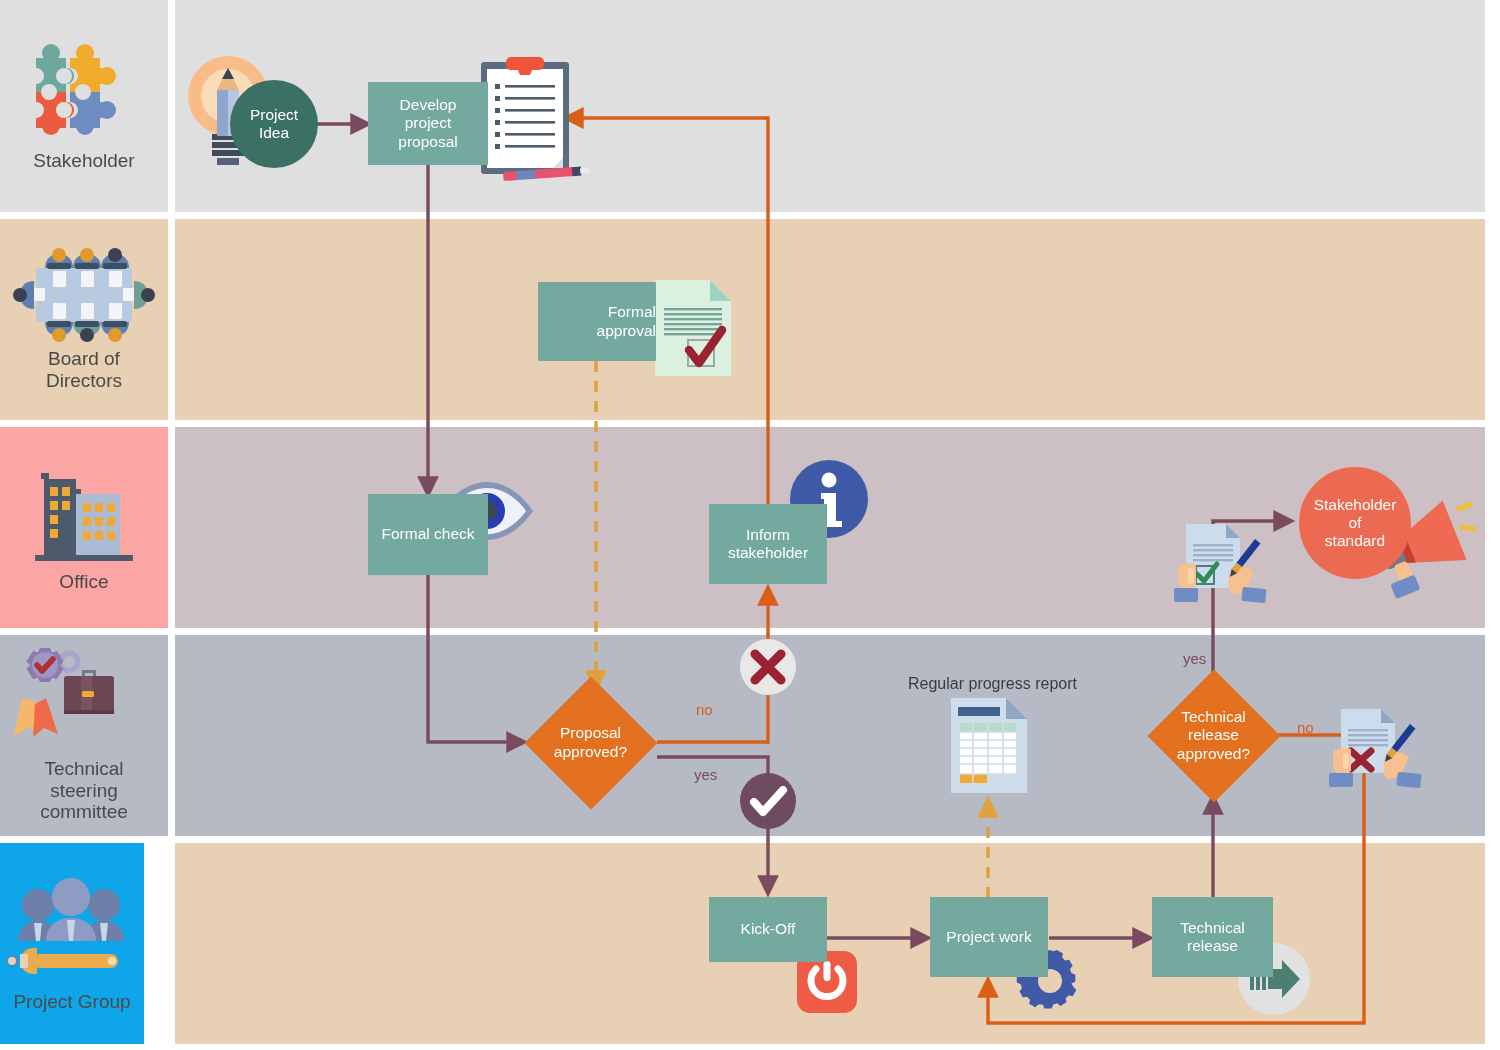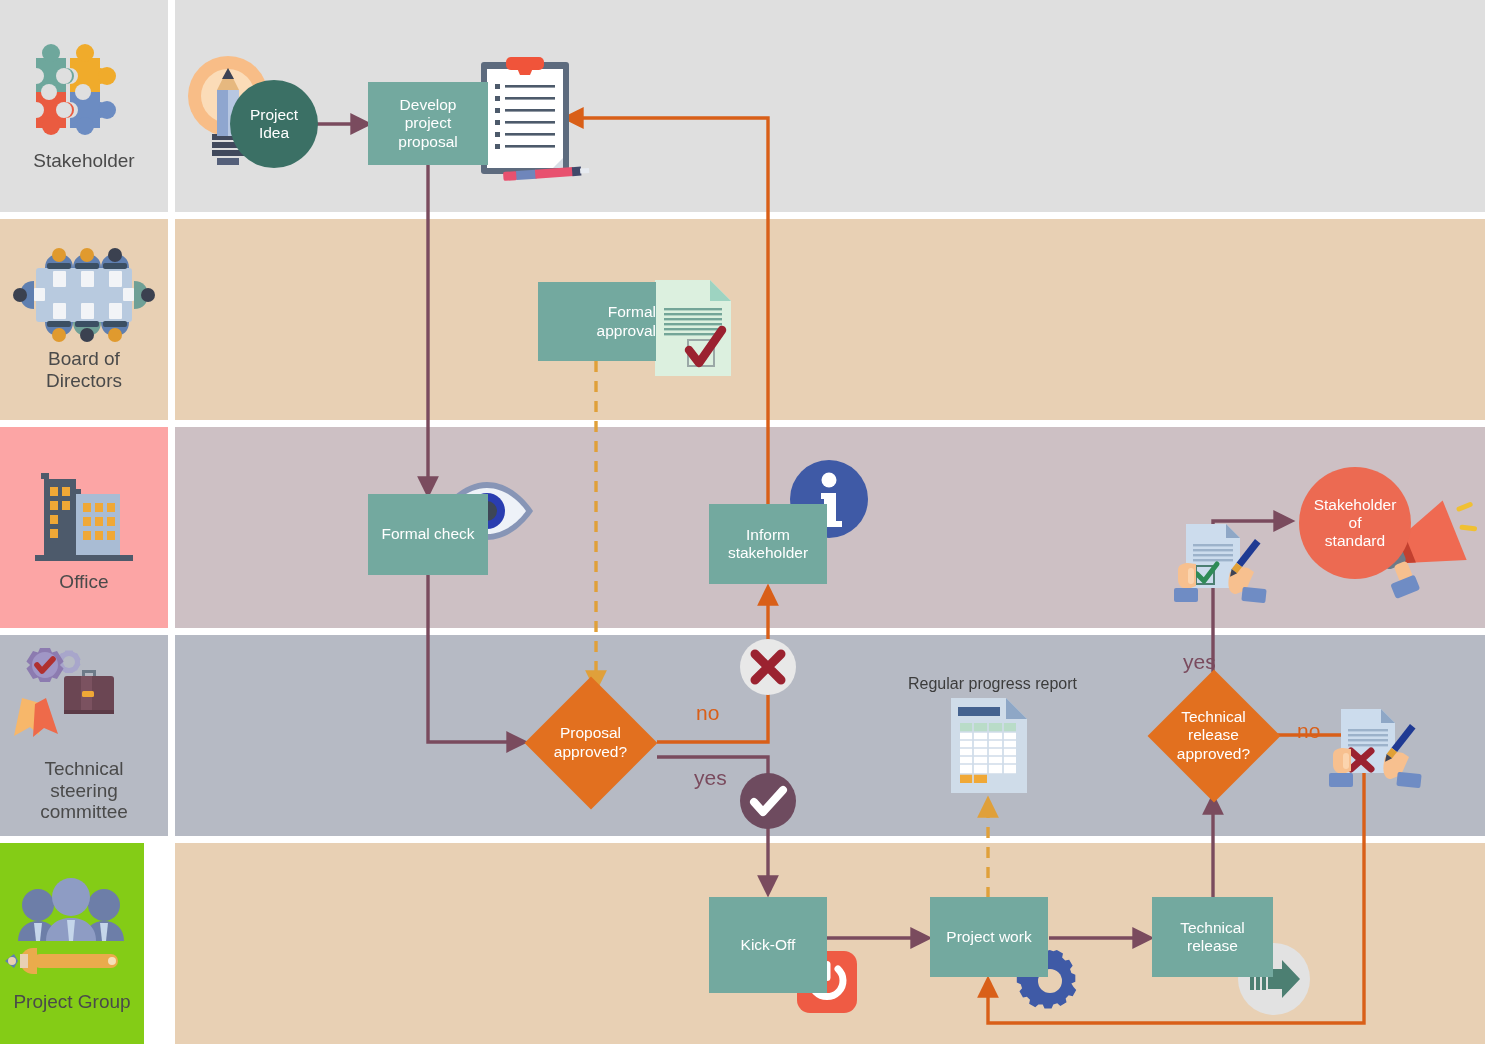--- a/index.html
+++ b/index.html
@@ -11,21 +11,21 @@
 
   svg.lay{position:absolute;left:0;top:0;width:1500px;height:1050px;pointer-events:none;}
 
   .node{position:absolute;box-sizing:border-box;display:flex;align-items:center;justify-content:center;text-align:center;color:#ffffff;line-height:1.18;}
   .proc{background:#73a99f;font-size:15.5px;}
   .circ{border-radius:50%;font-size:15.5px;}
   .dia{font-size:15.5px;}
   .dia .dtxt{position:relative;z-index:2;}
   .dia .dshape{position:absolute;left:50%;top:50%;transform:translate(-50%,-50%) rotate(45deg);background:#e2701f;}
 
-  .edgelbl{position:absolute;font-size:21px;}
+  .edgelbl{position:absolute;font-size:15px;}
   .txtlbl{position:absolute;font-size:16px;color:#3c3c3c;}
 
   .icon{position:absolute;}
 </style>
 </head>
 <body>
 
 <div id="stage">
 
   <div class="lane-head" style="left:0;top:0;width:168px;height:212px;background:#dfdfdf;">
@@ -175,21 +175,21 @@
       </svg>
     </div>
     <div class="lane-label">
       <div>Technical</div>
       <div>steering</div>
       <div>committee</div>
     </div>
   </div>
   <div class="lane-body" style="left:175px;top:635px;width:1310px;height:201px;background:#b6bac4;"></div>
 
-  <div class="lane-head" style="left:0;top:843px;width:144px;height:201px;background:#84cc16;">
+  <div class="lane-head" style="left:0;top:843px;width:144px;height:201px;background:#0ea5e9;">
     <div class="icon" style="position:relative;width:144px;height:110px;">
       <svg width="144" height="110" viewBox="0 0 144 110">
         <g>
           <circle cx="38" cy="30" r="16" fill="#6d7ea8"></circle>
           <path d="M18 66c0-13 9-20 20-20s20 7 20 20z" fill="#6d7ea8"></path>
           <circle cx="104" cy="30" r="16" fill="#6d7ea8"></circle>
           <path d="M84 66c0-13 9-20 20-20s20 7 20 20z" fill="#6d7ea8"></path>
           <circle cx="71" cy="22" r="19" fill="#8e9cc4"></circle>
           <path d="M46 66c0-15 11-23 25-23s25 8 25 23z" fill="#8e9cc4"></path>
           <path d="M67 45h8l-2 21h-4z" fill="#c5d6ea"></path>
@@ -503,21 +503,21 @@
       <div>approved?</div>
     </div>
   </div>
 
   <div class="node circ" style="left:1299px;top:467px;width:112px;height:112px;background:#ec6a52;flex-direction:column;">
     <span>Stakeholder</span>
     <span>of</span>
     <span>standard</span>
   </div>
 
-  <div class="node proc" style="left:709px;top:897px;width:118px;height:96px;">
+  <div class="node proc" style="left:709px;top:897px;width:118px;height:65px;">
     <span>Kick-Off</span>
   </div>
 
   <div class="node proc" style="left:930px;top:897px;width:118px;height:80px;">
     <span>Project work</span>
   </div>
 
   <div class="node proc" style="left:1152px;top:897px;width:121px;height:80px;flex-direction:column;">
     <span>Technical</span>
     <span>release</span>

